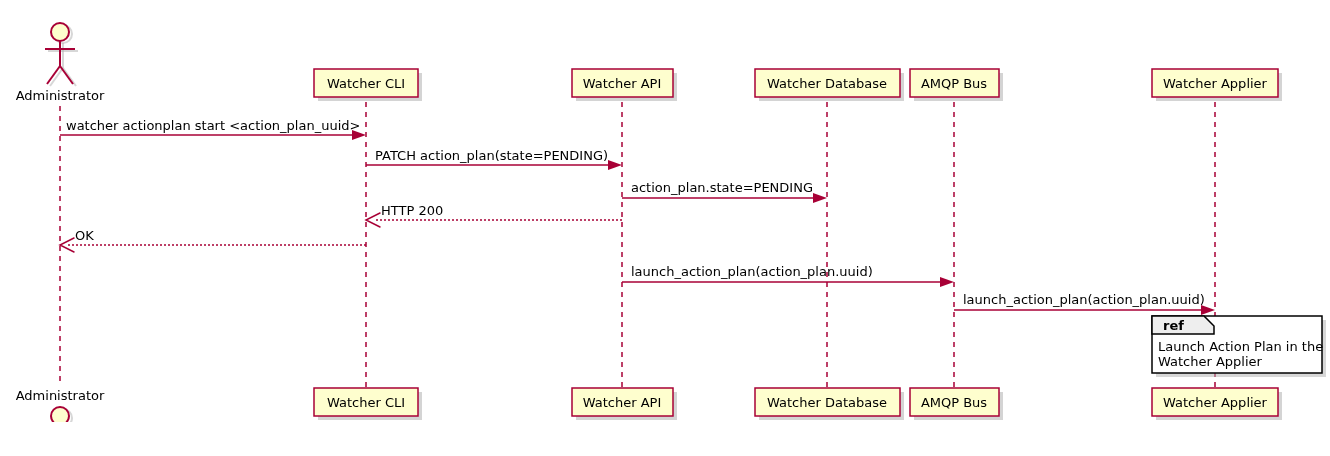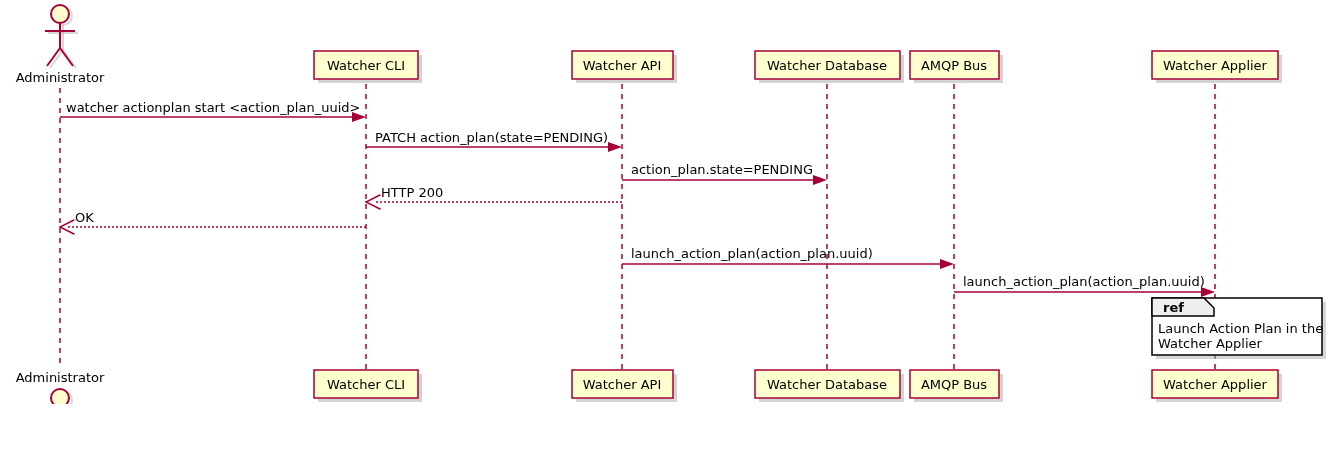--- a/index.html
+++ b/index.html
@@ -9,20 +9,21 @@
   }
   body {
     font-family: "DejaVu Sans", sans-serif;
   }
   #diagram-root {
     position: relative;
     width: 1330px;
     height: 404px;
     background: #ffffff;
     overflow: hidden;
+    margin-top: 18px;
   }
   svg#seq-svg {
     position: absolute;
     left: 0;
     top: 0;
     width: 1330px;
     height: 456px;
   }
   .pbox-rect {
     fill: #FEFECE;

